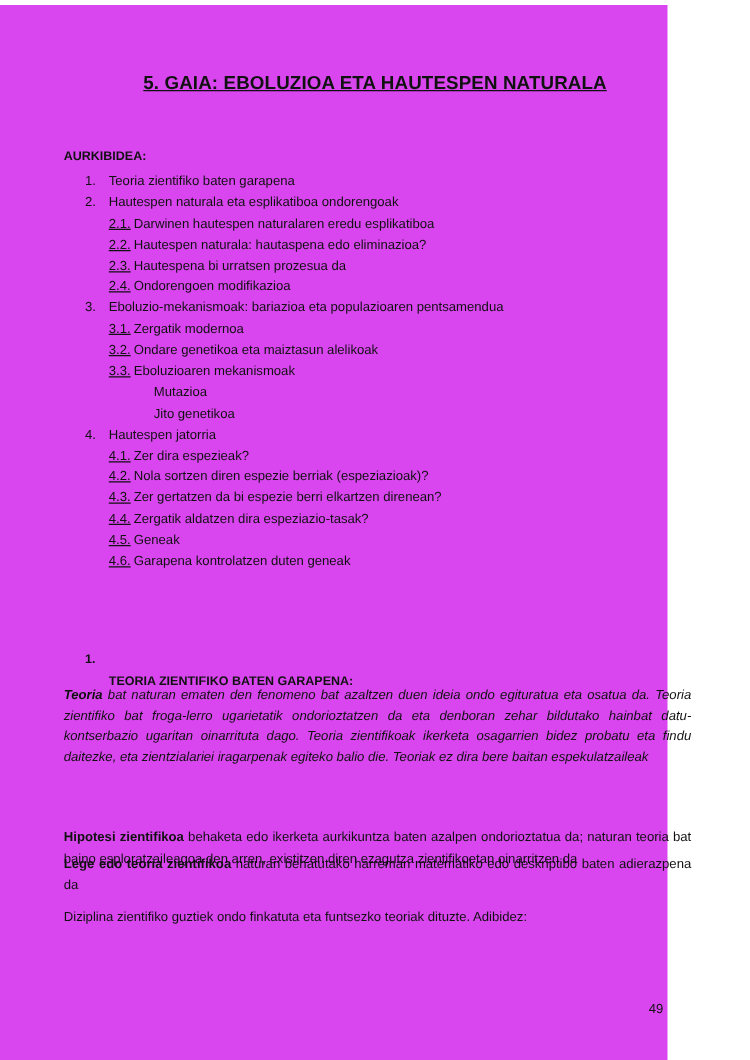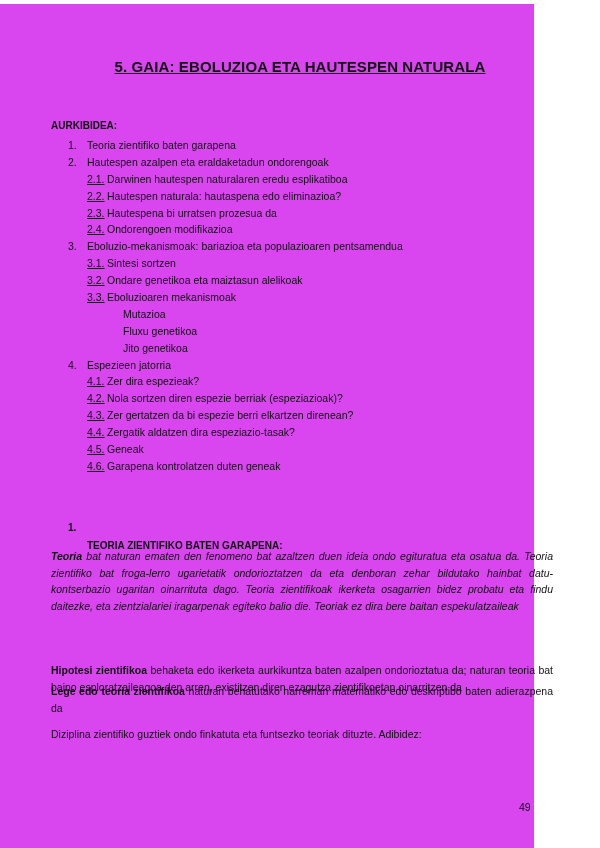--- a/index.html
+++ b/index.html
@@ -35,21 +35,21 @@
 <div class="page">
   <div class="title">5. GAIA: EBOLUZIOA ETA HAUTESPEN NATURALA</div>
   <div class="toc-heading">AURKIBIDEA:</div>
   <ul class="toc" id="toc">
       <li class="lvl1">
         <span class="num">1.</span>
         <span class="txt">Teoria zientifiko baten garapena</span>
       </li>
       <li class="lvl1">
         <span class="num">2.</span>
-        <span class="txt">Hautespen azalpen eta eraldaketadun ondorengoak</span>
+        <span class="txt">Hautespen naturala eta esplikatiboa ondorengoak</span>
       </li>
       <li class="lvl2">
         <span class="num">2.1.</span>
         <span class="txt">Darwinen hautespen naturalaren eredu esplikatiboa</span>
       </li>
       <li class="lvl2">
         <span class="num">2.2.</span>
         <span class="txt">Hautespen naturala: hautaspena edo eliminazioa?</span>
       </li>
       <li class="lvl2">
@@ -59,42 +59,39 @@
       <li class="lvl2">
         <span class="num">2.4.</span>
         <span class="txt">Ondorengoen modifikazioa</span>
       </li>
       <li class="lvl1">
         <span class="num">3.</span>
         <span class="txt">Eboluzio-mekanismoak: bariazioa eta populazioaren pentsamendua</span>
       </li>
       <li class="lvl2">
         <span class="num">3.1.</span>
-        <span class="txt">Sintesi sortzen</span>
+        <span class="txt">Zergatik modernoa</span>
       </li>
       <li class="lvl2">
         <span class="num">3.2.</span>
         <span class="txt">Ondare genetikoa eta maiztasun alelikoak</span>
       </li>
       <li class="lvl2">
         <span class="num">3.3.</span>
         <span class="txt">Eboluzioaren mekanismoak</span>
       </li>
       <li class="lvl3">
         <span class="txt">Mutazioa</span>
       </li>
       <li class="lvl3">
-        <span class="txt">Fluxu genetikoa</span>
-      </li>
-      <li class="lvl3">
         <span class="txt">Jito genetikoa</span>
       </li>
       <li class="lvl1">
         <span class="num">4.</span>
-        <span class="txt">Espezieen jatorria</span>
+        <span class="txt">Hautespen jatorria</span>
       </li>
       <li class="lvl2">
         <span class="num">4.1.</span>
         <span class="txt">Zer dira espezieak?</span>
       </li>
       <li class="lvl2">
         <span class="num">4.2.</span>
         <span class="txt">Nola sortzen diren espezie berriak (espeziazioak)?</span>
       </li>
       <li class="lvl2">

